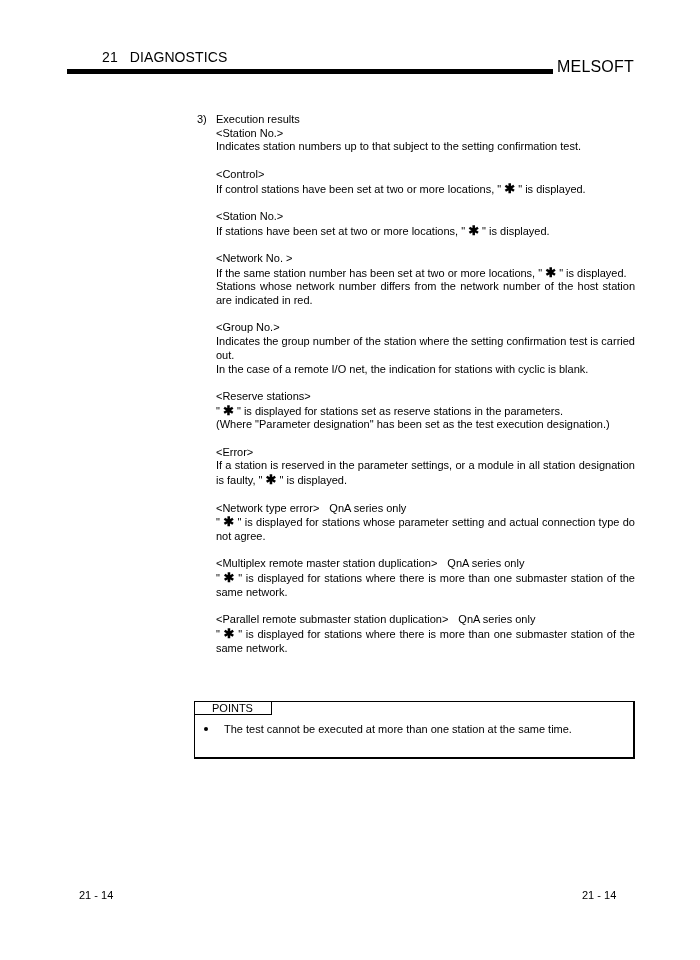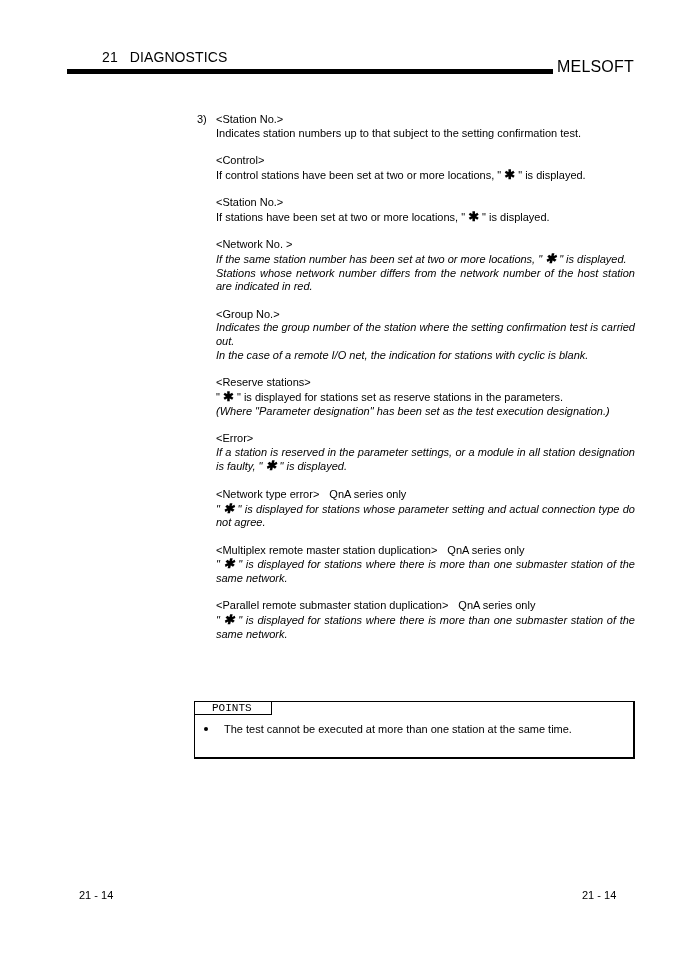--- a/index.html
+++ b/index.html
@@ -19,51 +19,52 @@
   }
   .content {
     position: absolute; left: 197px; top: 113px; width: 438px;
     font-size: 11px; line-height: 13.7px;
   }
   .item { position: relative; padding-left: 19px; }
   .item-num { position: absolute; left: 0; top: 0; }
   .section { margin-bottom: 13.7px; }
   .section:last-child { margin-bottom: 0; }
   .line { display: block; }
-  .justify { text-align: justify; text-align-last: left; font-style: italic; }
+  .justify { text-align: justify; text-align-last: left; }
   .star { font-weight: bold; font-size: 13px; }
   .qna { margin-left: 10px; }
   .points-box {
     position: absolute; left: 194px; top: 701px; width: 438px; height: 55px;
     border: 1.5px solid #000; border-right-width: 2.5px; border-bottom-width: 2.5px;
     font-size: 11px;
   }
   .points-tab {
     position: absolute; left: -1px; top: -1px; width: 78px; height: 14px;
     border: 1px solid #000; border-top: none; border-left: none;
-    font-size: 11px; line-height: 14px; padding-left: 18px; box-sizing: border-box; font-family: Liberation Mono, monospace;
+    font-size: 11px; line-height: 14px; padding-left: 18px; box-sizing: border-box;
   }
   .points-list { position: absolute; left: 8px; top: 20px; right: 0; margin: 0; padding: 0; list-style: none; }
   .points-list li { position: relative; padding-left: 21px; height: 20px; line-height: 14px; }
   .bullet {
     position: absolute; left: 1px; top: 5px; width: 4px; height: 4px; border-radius: 50%; background: #000;
   }
   .footer-left { position: absolute; left: 79px; top: 889px; font-size: 11px; }
   .footer-right { position: absolute; left: 582px; top: 889px; font-size: 11px; }
 </style>
 </head>
 <body>
 
 <div class="header-left"><span>21</span>   <span>DIAGNOSTICS</span></div>
 <div class="header-rule"></div>
 <div class="header-right">MELSOFT</div>
 
 <div class="content">
   <div class="item">
     <span class="item-num">3)</span>
+    <span class="line">Execution results</span>
 
     <div class="section">
       <span class="line">&lt;Station No.&gt;</span>
       <span class="line">Indicates station numbers up to that subject to the setting confirmation test.</span>
     </div>
 
     <div class="section">
       <span class="line">&lt;Control&gt;</span>
       <span class="line"><span>If control stations have been set at two or more locations, " </span> <span class="star">✱</span> <span> " is displayed.</span></span>
     </div>

